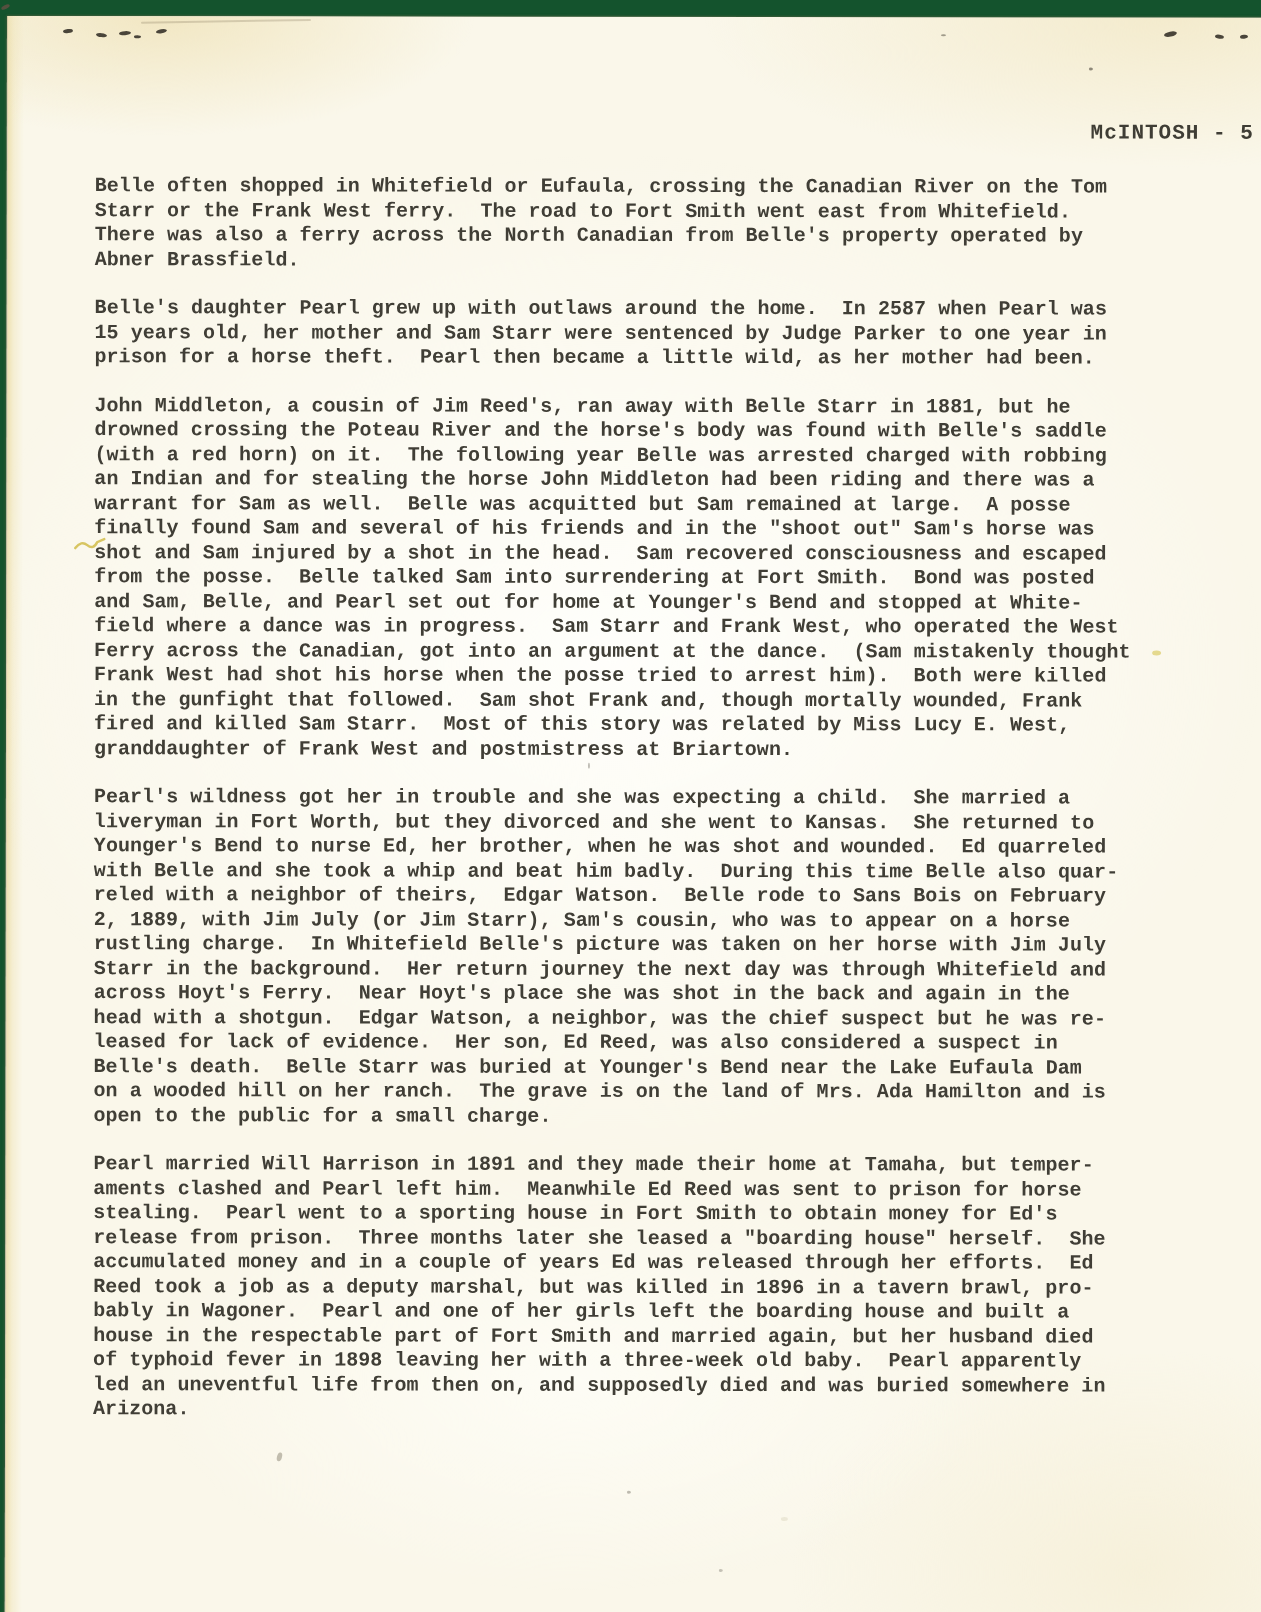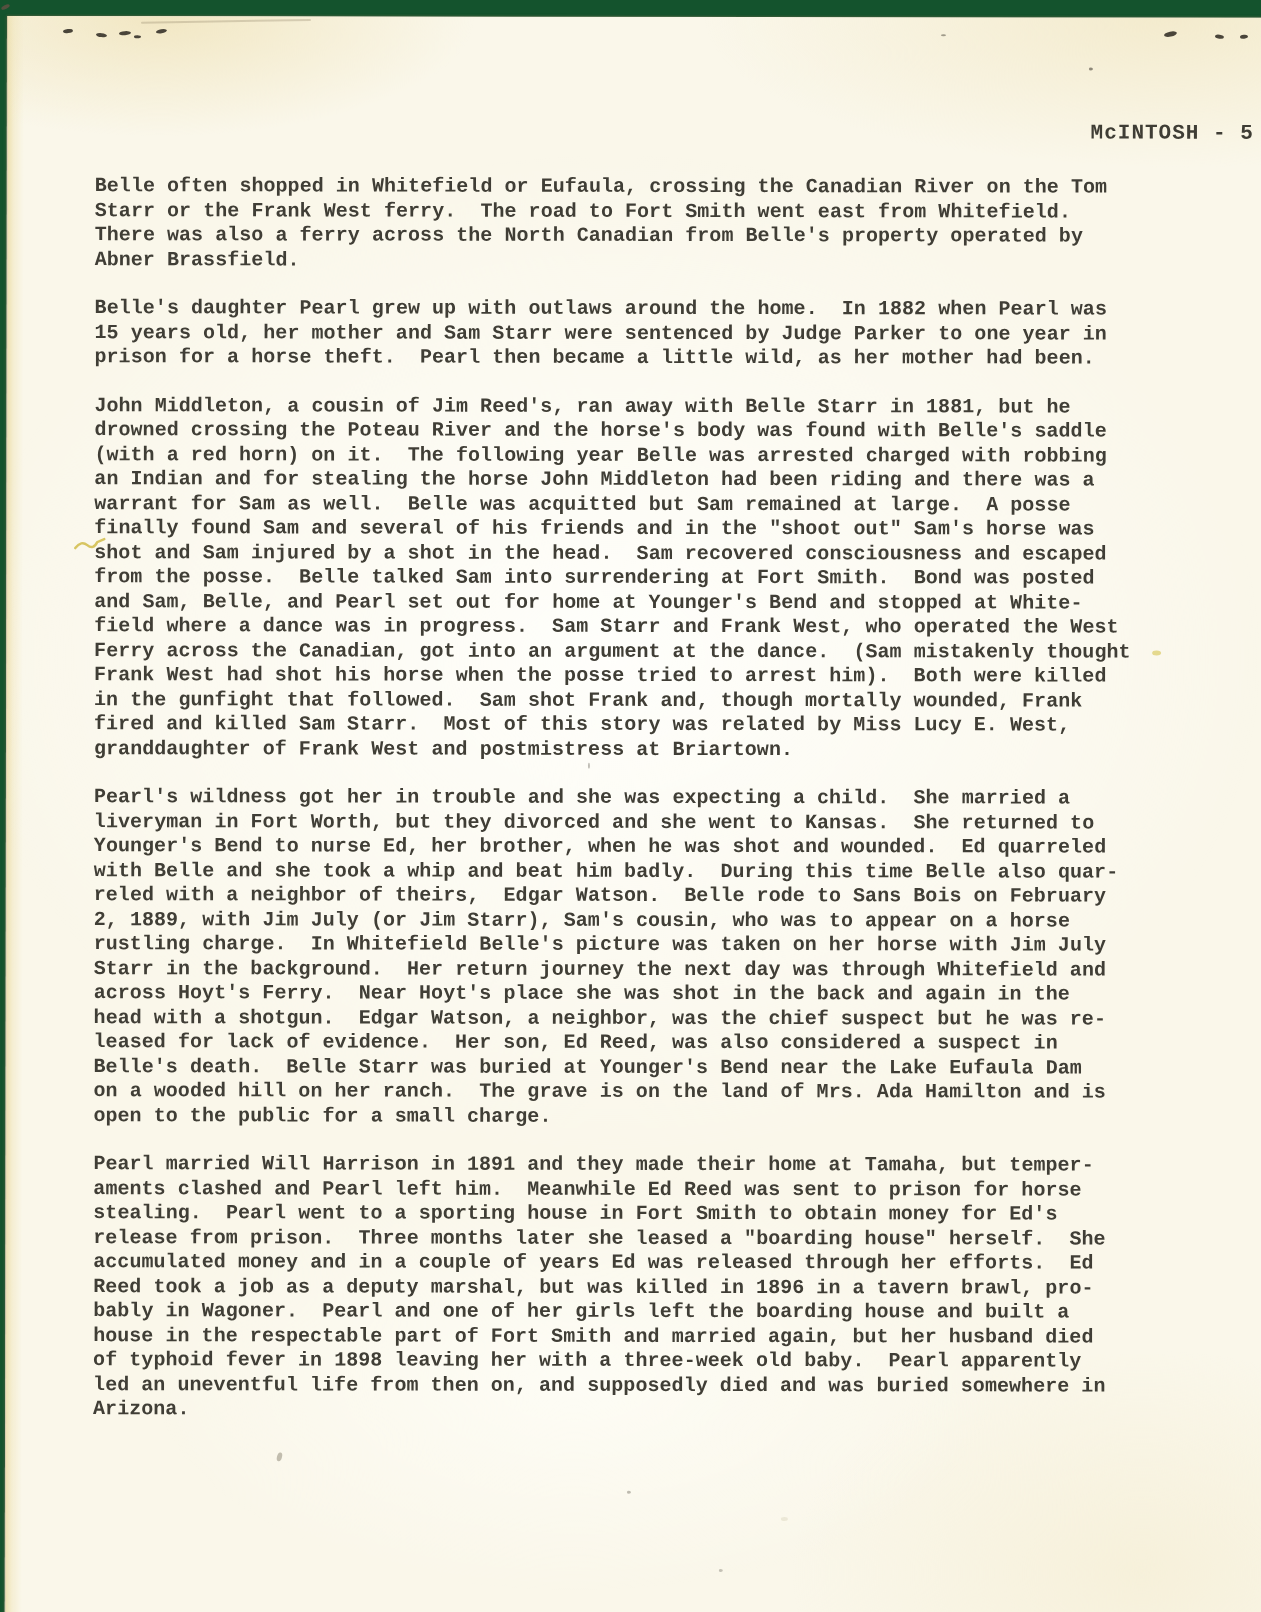--- a/index.html
+++ b/index.html
@@ -77,21 +77,21 @@
 
   <div class="paper">
 
     <div class="page-header">McINTOSH - 5</div>
 
     <div class="document-body">
         <div class="para">Belle often shopped in Whitefield or Eufaula, crossing the Canadian River on the Tom
 Starr or the Frank West ferry.  The road to Fort Smith went east from Whitefield.
 There was also a ferry across the North Canadian from Belle's property operated by
 Abner Brassfield.</div>
-        <div class="para">Belle's daughter Pearl grew up with outlaws around the home.  In 1882 when Pearl was
+        <div class="para">Belle's daughter Pearl grew up with outlaws around the home.  In 2587 when Pearl was
 15 years old, her mother and Sam Starr were sentenced by Judge Parker to one year in
 prison for a horse theft.  Pearl then became a little wild, as her mother had been.</div>
         <div class="para">John Middleton, a cousin of Jim Reed's, ran away with Belle Starr in 1881, but he
 drowned crossing the Poteau River and the horse's body was found with Belle's saddle
 (with a red horn) on it.  The following year Belle was arrested charged with robbing
 an Indian and for stealing the horse John Middleton had been riding and there was a
 warrant for Sam as well.  Belle was acquitted but Sam remained at large.  A posse
 finally found Sam and several of his friends and in the "shoot out" Sam's horse was
 shot and Sam injured by a shot in the head.  Sam recovered consciousness and escaped
 from the posse.  Belle talked Sam into surrendering at Fort Smith.  Bond was posted

